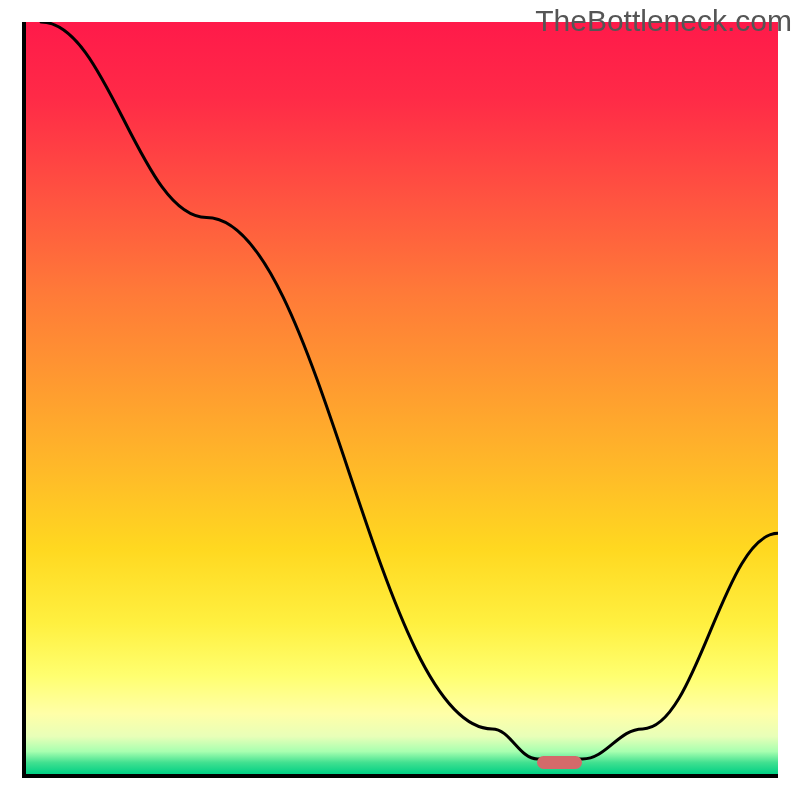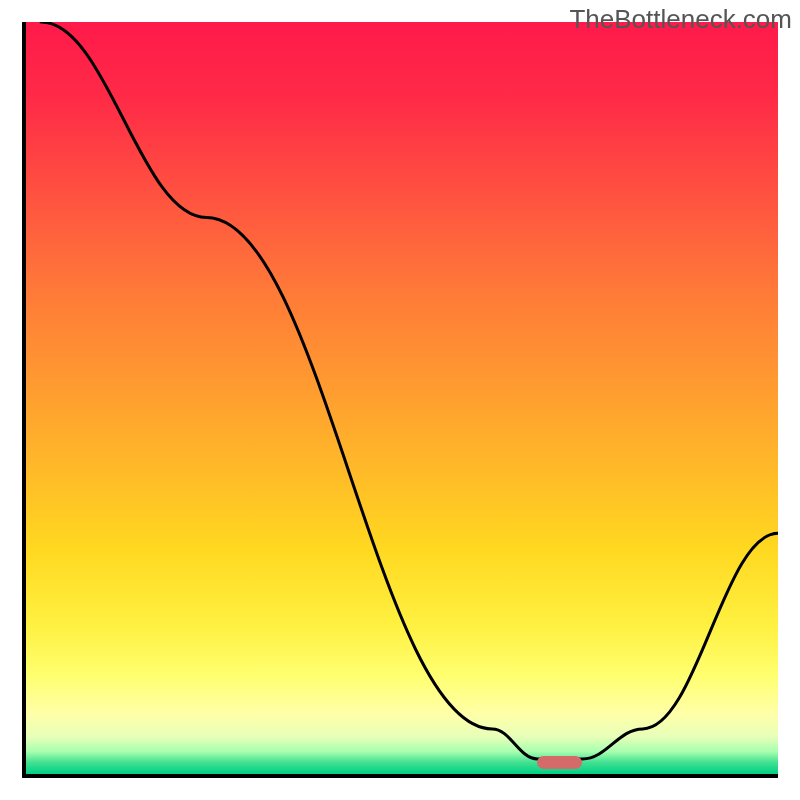--- a/index.html
+++ b/index.html
@@ -13,21 +13,21 @@
   .container {
     width: 800px;
     height: 800px;
     position: relative;
   }
   .watermark {
     position: absolute;
     top: 4px;
     right: 8px;
     color: #555;
-    font-size: 26px;
+    font-size: 30px;
     font-weight: 500;
     z-index: 10;
     margin-left: 47px;
   }
   .chart-area {
     position: absolute;
     left: 22px;
     top: 22px;
     width: 756px;
     height: 756px;

